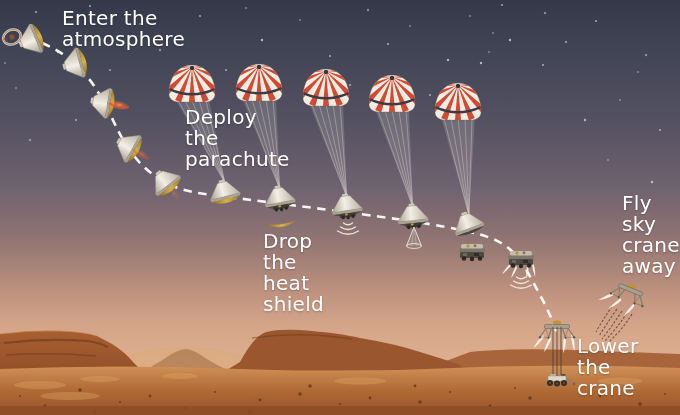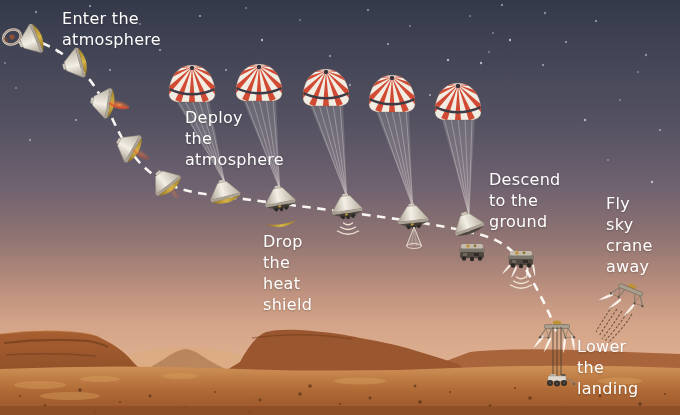--- a/index.html
+++ b/index.html
@@ -2,21 +2,21 @@
 <html><head>
 <meta charset="utf-8">
 <style>
   html,body{margin:0;padding:0;background:#111;}
   .stage-root{
     position:relative;width:680px;height:415px;overflow:hidden;
     font-family:"DejaVu Sans","Liberation Sans",sans-serif;
   }
   .scene{position:absolute;inset:0;display:block;}
   .edl-label{
-    position:absolute;color:#ffffff;font-size:16px;line-height:21px;
+    position:absolute;color:#ffffff;font-size:20px;line-height:21px;
     letter-spacing:.3px;white-space:pre-line;
     text-shadow:0 1px 2px rgba(20,10,5,.25);
   }
 </style>
 </head>
 <body>
 
 <div class="stage-root">
 <svg class="scene" viewBox="0 0 680 415">
   <defs>
@@ -366,28 +366,25 @@
       <use href="#plume" transform="translate(8,7) rotate(4)"></use>
       <use href="#crane"></use>
     </g>
   </g>
 </svg>
 
 <div class="edl-label" style="left:62px;top:8px">Enter the
 atmosphere</div>
 <div class="edl-label" style="left:185px;top:107px">Deploy
 the
-atmosphere</div>
+parachute</div>
 <div class="edl-label" style="left:263px;top:231px">Drop
 the
 heat
 shield</div>
-<div class="edl-label" style="left:489px;top:169px">Descend
-to the
-ground</div>
-<div class="edl-label" style="left:606px;top:193px">Fly
+<div class="edl-label" style="left:622px;top:193px">Fly
 sky
 crane
 away</div>
 <div class="edl-label" style="left:577px;top:336px">Lower
 the
-landing</div>
+crane</div>
 </div>
 
 </body></html>

